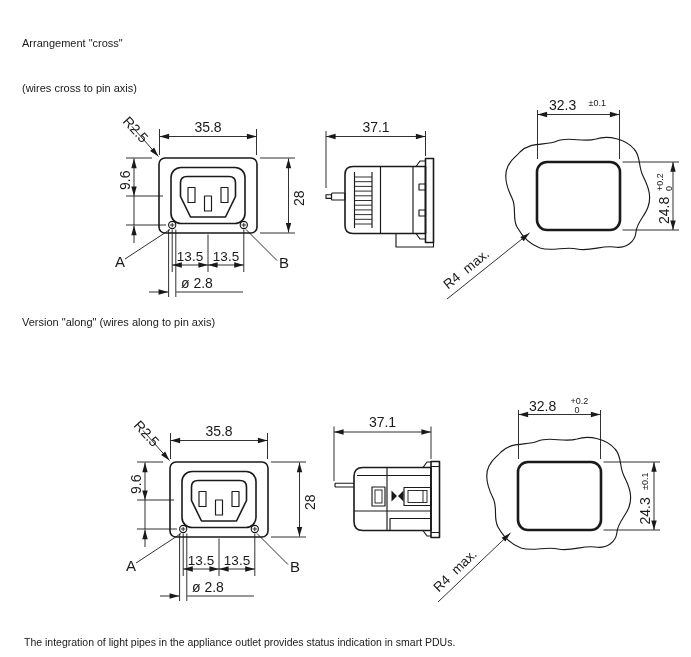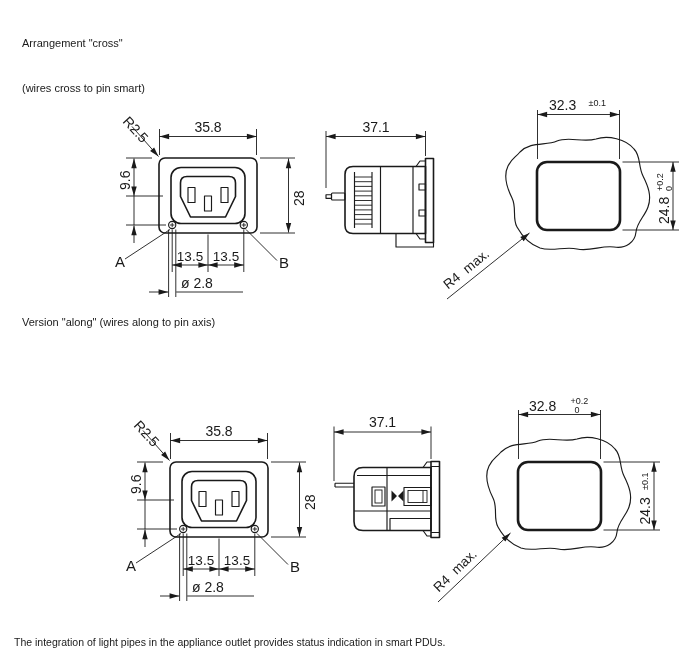--- a/index.html
+++ b/index.html
@@ -1,38 +1,38 @@
 <!DOCTYPE html>
 <html><head>
 <meta charset="utf-8">
 <style>
   html,body{margin:0;padding:0;background:#ffffff;}
   .canvas{position:relative;width:691px;height:657px;background:#ffffff;overflow:hidden;
           font-family:"Liberation Sans",sans-serif;color:#1a1a1a;}
   .txt{position:absolute;font-size:11px;line-height:15px;color:#1a1a1a;white-space:pre;}
   .h1{left:22px;top:6px;}
   .h2{left:22px;top:315px;}
-  .footer{left:14px;top:635px;font-size:10.5px;}
+  .footer{left:24px;top:635px;font-size:10.5px;}
   svg{position:absolute;left:0;top:0;}
   svg text{fill:#1a1a1a;font-family:"Liberation Sans",sans-serif;}
   .t14{font-size:14px;} .t13{font-size:13.5px;} .t15{font-size:15px;} .t9{font-size:9px;}
   .ln{stroke:#1a1a1a;stroke-width:1.6;fill:none;stroke-linejoin:round;stroke-linecap:round;}
   .lt{stroke:#1a1a1a;stroke-width:1.15;fill:none;stroke-linejoin:round;}
   .dim{stroke:#1a1a1a;stroke-width:0.9;fill:none;}
   .thk{stroke:#1a1a1a;stroke-width:2.6;fill:none;}
   .fil{fill:#1a1a1a;stroke:none;}
 </style>
 </head>
 <body>
 
 <div class="canvas">
 
   <div class="txt h1">
     <div>Arrangement "cross"</div>
-    <div>(wires cross to pin smart)</div>
+    <div>(wires cross to pin axis)</div>
   </div>
   <div class="txt h2">Version "along" (wires along to pin axis)</div>
   <div class="txt footer">The integration of light pipes in the appliance outlet provides status indication in smart PDUs.</div>
 
   <svg width="691" height="657" viewBox="0 0 691 657">
     <defs>
       <marker id="arw" viewBox="0 0 12 8" refX="11.5" refY="4" markerWidth="10.5" markerHeight="7" orient="auto-start-reverse" markerUnits="userSpaceOnUse">
         <path d="M0.5,0.9 L11.5,4 L0.5,7.1 Z" fill="#1a1a1a"></path>
       </marker>
     </defs>

